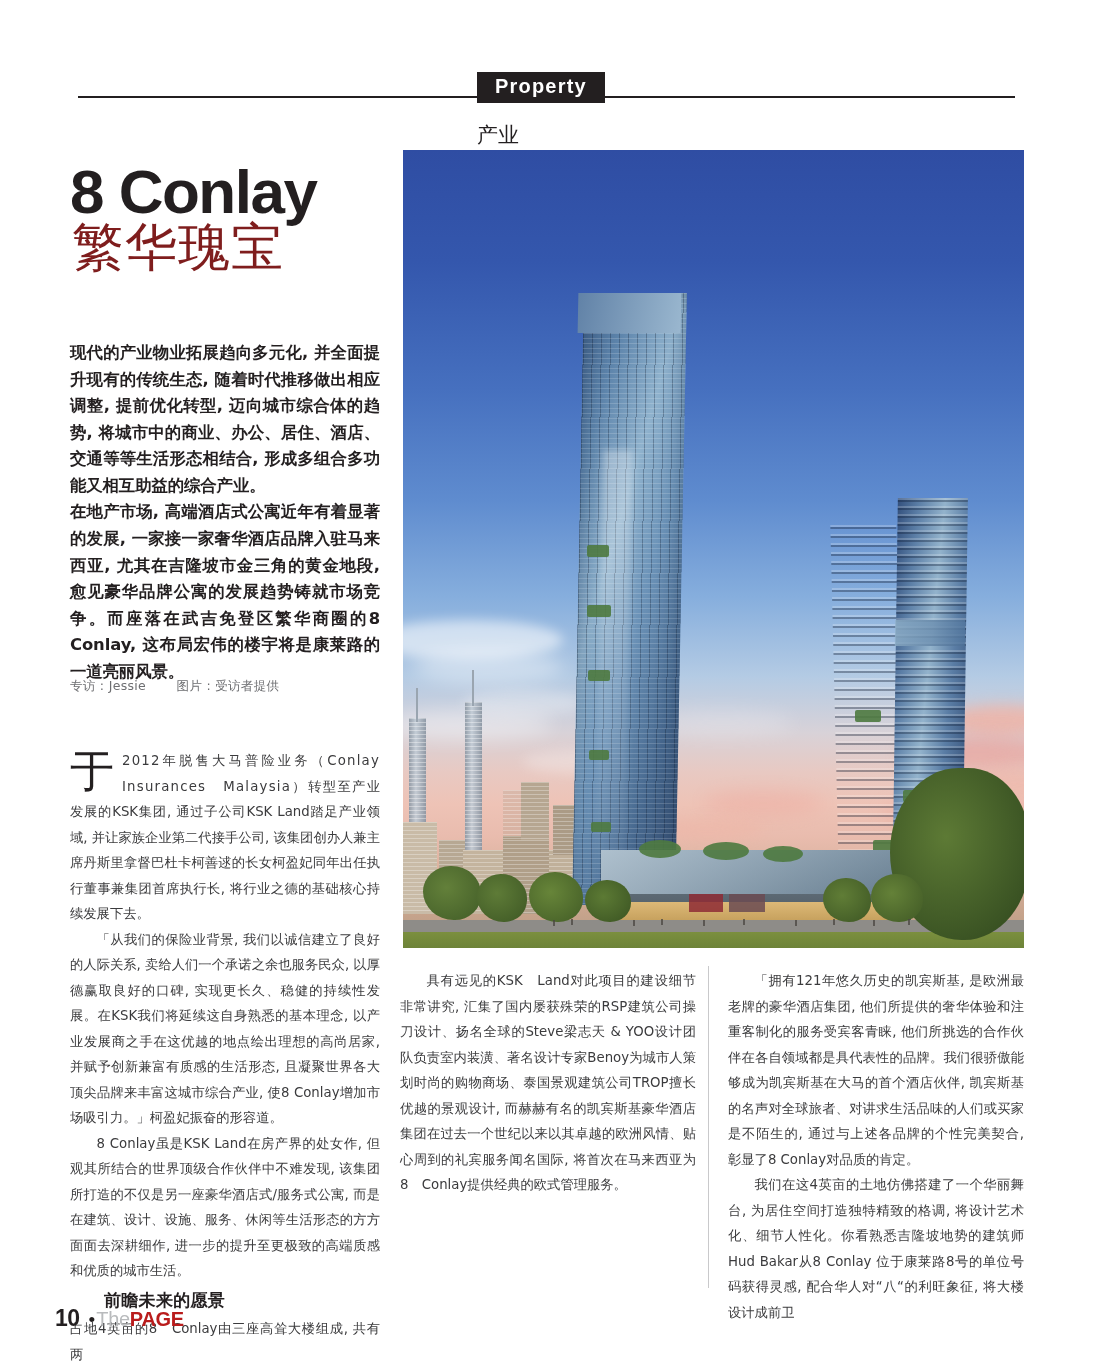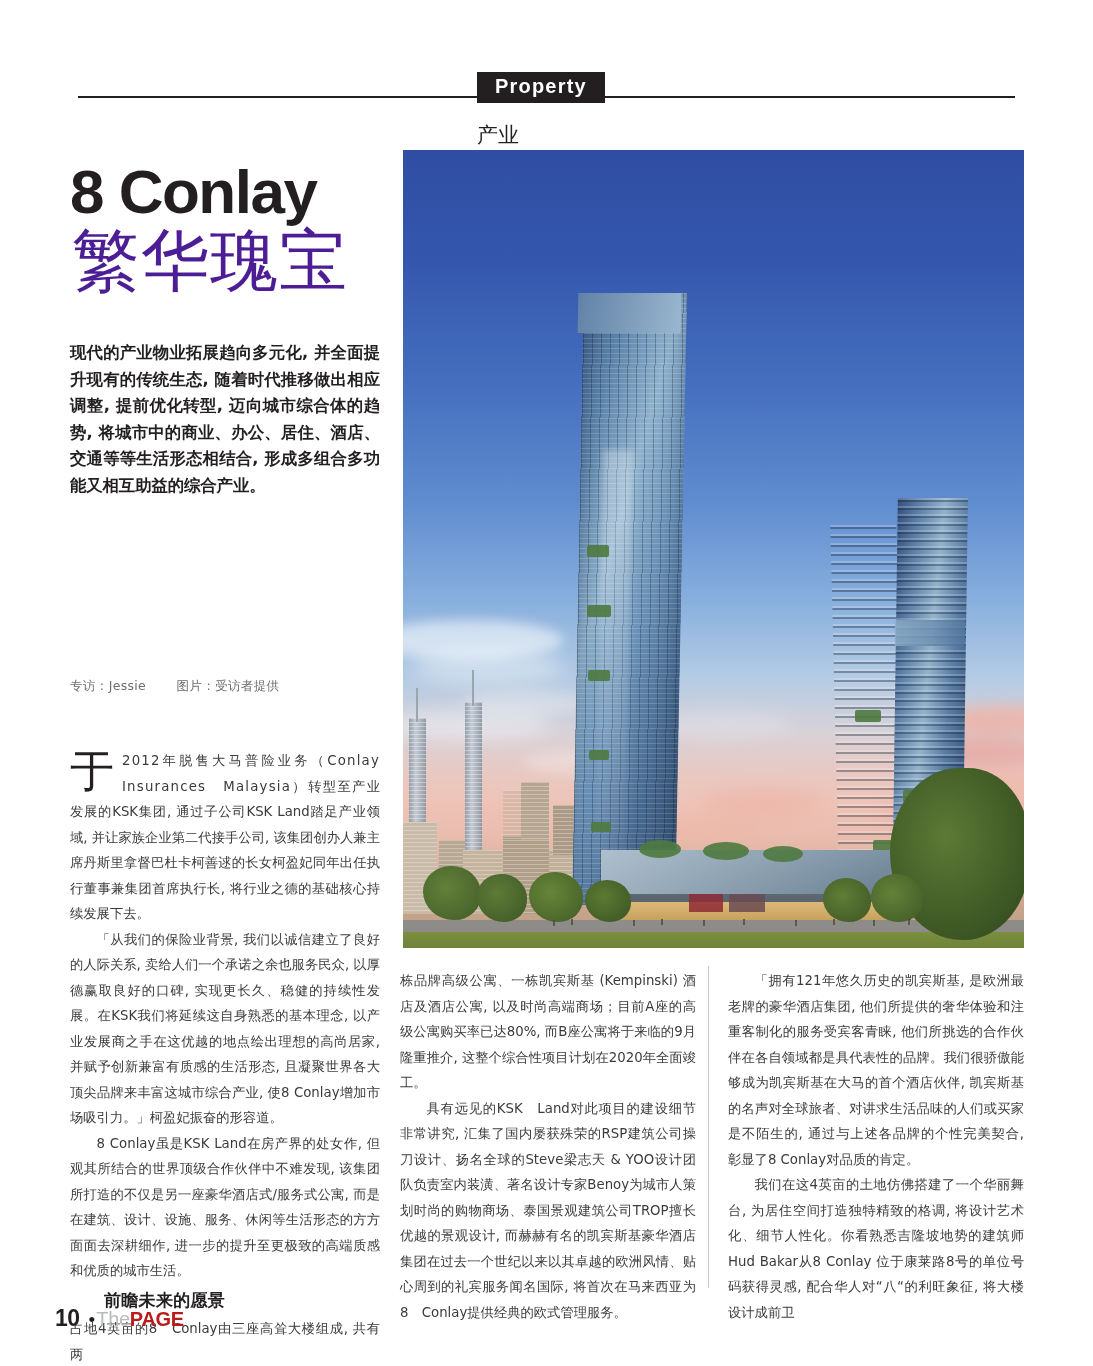--- a/index.html
+++ b/index.html
@@ -30,22 +30,22 @@
   }
 
   
   .headline-en{
     position:absolute;left:70px;top:160px;
     font-size:62px;font-weight:bold;letter-spacing:-1.5px;
     line-height:1.02;color:#231f20;
   }
   .headline-cn{
     position:absolute;left:72px;top:225px;
-    font-size:68px;line-height:1.05;color:#4c1d95;
-    font-family:Liberation Sans, sans-serif;font-weight:400;
+    font-size:52px;line-height:1.05;color:#7f1d1d;
+    font-family:Liberation Mono, monospace;font-weight:400;
     letter-spacing:1px;
   }
 
   .lead{
     position:absolute;left:70px;top:340px;width:310px;
     font-size:16.4px;line-height:1.62;font-weight:bold;
     font-family:"DejaVu Sans",sans-serif;
     text-align:justify;color:#231f20;
     letter-spacing:-0.1px;
   }
@@ -261,20 +261,21 @@
 
   <div class="masthead"></div>
   <div class="cat-box">Property</div>
   <div class="cat-cn">产业</div>
 
   <div class="headline-en">8 Conlay</div>
   <div class="headline-cn">繁华瑰宝</div>
 
   <div class="lead">
     <p>现代的产业物业拓展趋向多元化, 并全面提升现有的传统生态, 随着时代推移做出相应调整, 提前优化转型, 迈向城市综合体的趋势, 将城市中的商业、办公、居住、酒店、交通等等生活形态相结合, 形成多组合多功能又相互助益的综合产业。</p>
+    <p>在地产市场, 高端酒店式公寓近年有着显著的发展, 一家接一家奢华酒店品牌入驻马来西亚, 尤其在吉隆坡市金三角的黄金地段, 愈见豪华品牌公寓的发展趋势铸就市场竞争。而座落在武吉免登区繁华商圈的8 Conlay, 这布局宏伟的楼宇将是康莱路的一道亮丽风景。</p>
   </div>
 
   <div class="byline">
     <span>专访 : Jessie</span>
     <span class="sep"></span>
     <span>图片 : 受访者提供</span>
   </div>
 
   <div class="photo">
     <div class="sky"></div>
@@ -359,21 +360,20 @@
 
   <div class="col" id="col1">
     <p class="first-para"><span class="dropcap">于</span><span class="run">2012年脱售大马普险业务（Conlay Insurances　Malaysia）</span><span>转型至产业发展的KSK集团, 通过子公司KSK Land踏足产业领域, 并让家族企业第二代接手公司, 该集团创办人兼主席丹斯里拿督巴杜卡柯善逑的长女柯盈妃同年出任执行董事兼集团首席执行长, 将行业之德的基础核心持续发展下去。</span></p>
     <p>「从我们的保险业背景, 我们以诚信建立了良好的人际关系, 卖给人们一个承诺之余也服务民众, 以厚德赢取良好的口碑, 实现更长久、稳健的持续性发展。在KSK我们将延续这自身熟悉的基本理念, 以产业发展商之手在这优越的地点绘出理想的高尚居家, 并赋予创新兼富有质感的生活形态, 且凝聚世界各大顶尖品牌来丰富这城市综合产业, 使8 Conlay增加市场吸引力。」柯盈妃振奋的形容道。</p>
     <p>8 Conlay虽是KSK Land在房产界的处女作, 但观其所结合的世界顶级合作伙伴中不难发现, 该集团所打造的不仅是另一座豪华酒店式/服务式公寓, 而是在建筑、设计、设施、服务、休闲等生活形态的方方面面去深耕细作, 进一步的提升至更极致的高端质感和优质的城市生活。</p>
     <p class="subhead">前瞻未来的愿景</p>
     <p class="noindent">占地4英亩的8　Conlay由三座高耸大楼组成, 共有两</p>
   </div>
 
   <div class="col" id="col2">
-    <p class="noindent">栋品牌高级公寓、一栋凯宾斯基 (Kempinski) 酒店及酒店公寓, 以及时尚高端商场；目前A座的高级公寓购买率已达80%, 而B座公寓将于来临的9月隆重推介, 这整个综合性项目计划在2020年全面竣工。</p>
     <p>具有远见的KSK　Land对此项目的建设细节非常讲究, 汇集了国内屡获殊荣的RSP建筑公司操刀设计、扬名全球的Steve梁志天 &amp; YOO设计团队负责室内装潢、著名设计专家Benoy为城市人策划时尚的购物商场、泰国景观建筑公司TROP擅长优越的景观设计, 而赫赫有名的凯宾斯基豪华酒店集团在过去一个世纪以来以其卓越的欧洲风情、贴心周到的礼宾服务闻名国际, 将首次在马来西亚为8　Conlay提供经典的欧式管理服务。</p>
   </div>
 
   <div class="col-divider"></div>
 
   <div class="col" id="col3">
     <p>「拥有121年悠久历史的凯宾斯基, 是欧洲最老牌的豪华酒店集团, 他们所提供的奢华体验和注重客制化的服务受宾客青睐, 他们所挑选的合作伙伴在各自领域都是具代表性的品牌。我们很骄傲能够成为凯宾斯基在大马的首个酒店伙伴, 凯宾斯基的名声对全球旅者、对讲求生活品味的人们或买家是不陌生的, 通过与上述各品牌的个性完美契合, 彰显了8 Conlay对品质的肯定。</p>
     <p>我们在这4英亩的土地仿佛搭建了一个华丽舞台, 为居住空间打造独特精致的格调, 将设计艺术化、细节人性化。你看熟悉吉隆坡地势的建筑师Hud Bakar从8 Conlay 位于康莱路8号的单位号码获得灵感, 配合华人对“八“的利旺象征, 将大楼设计成前卫</p>
   </div>
 

